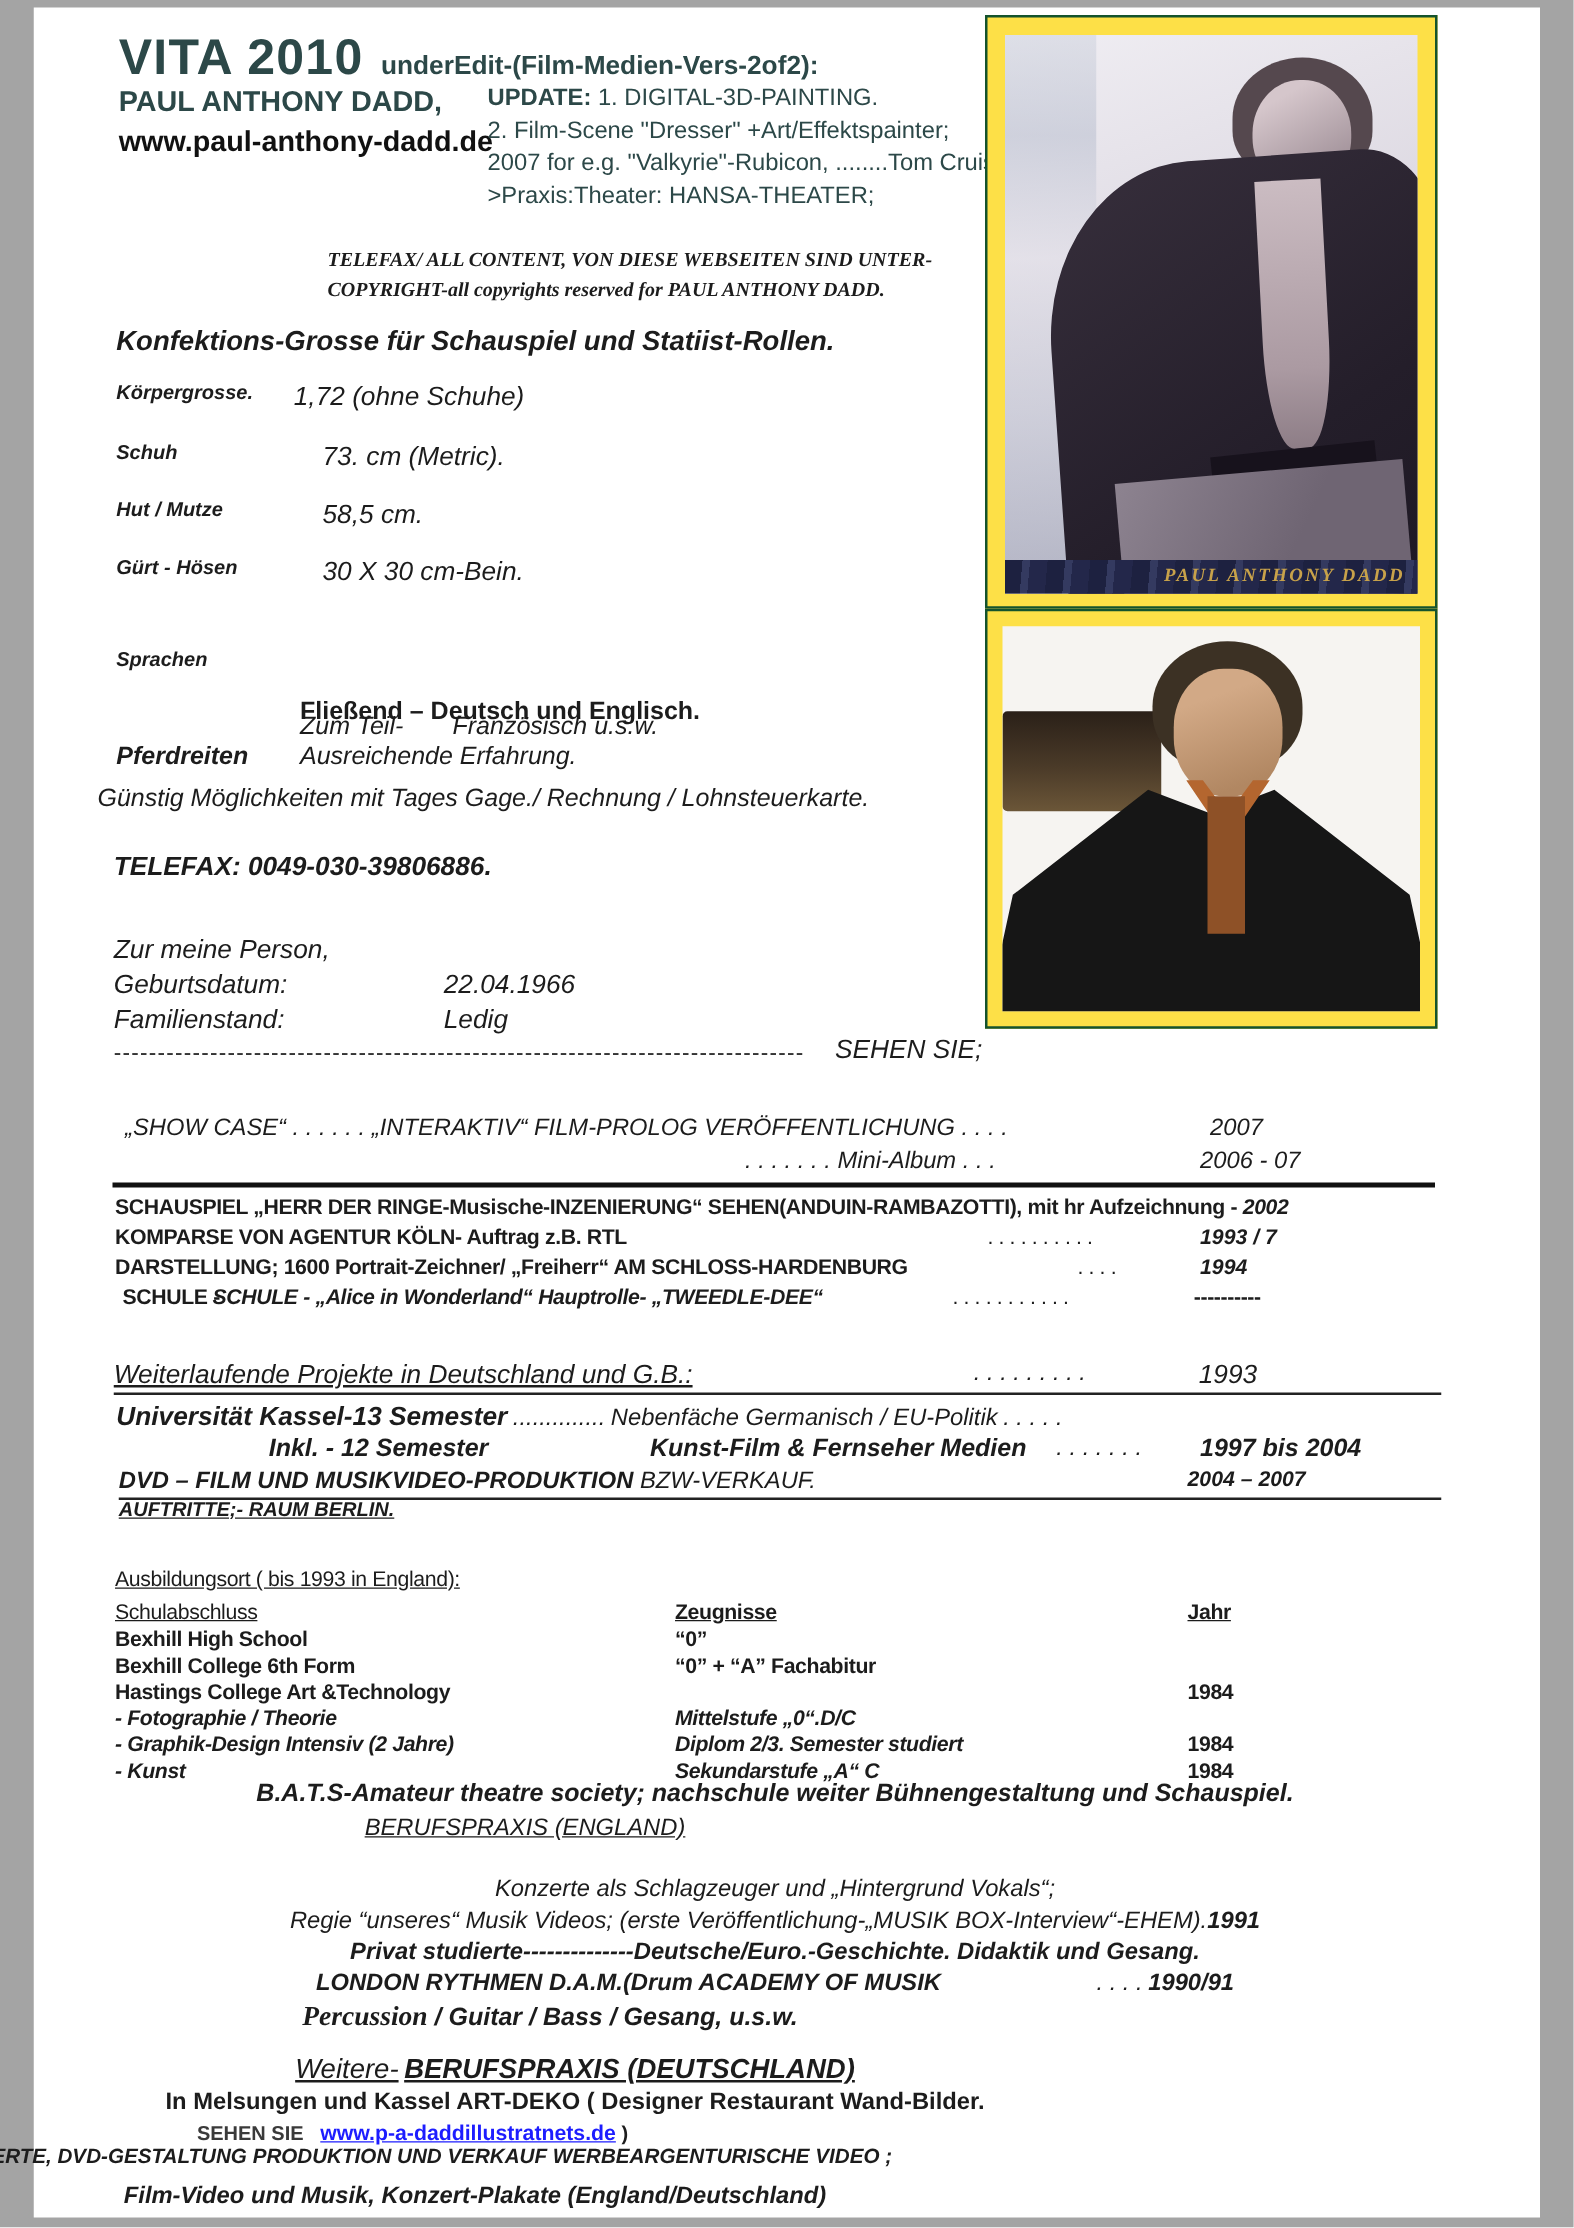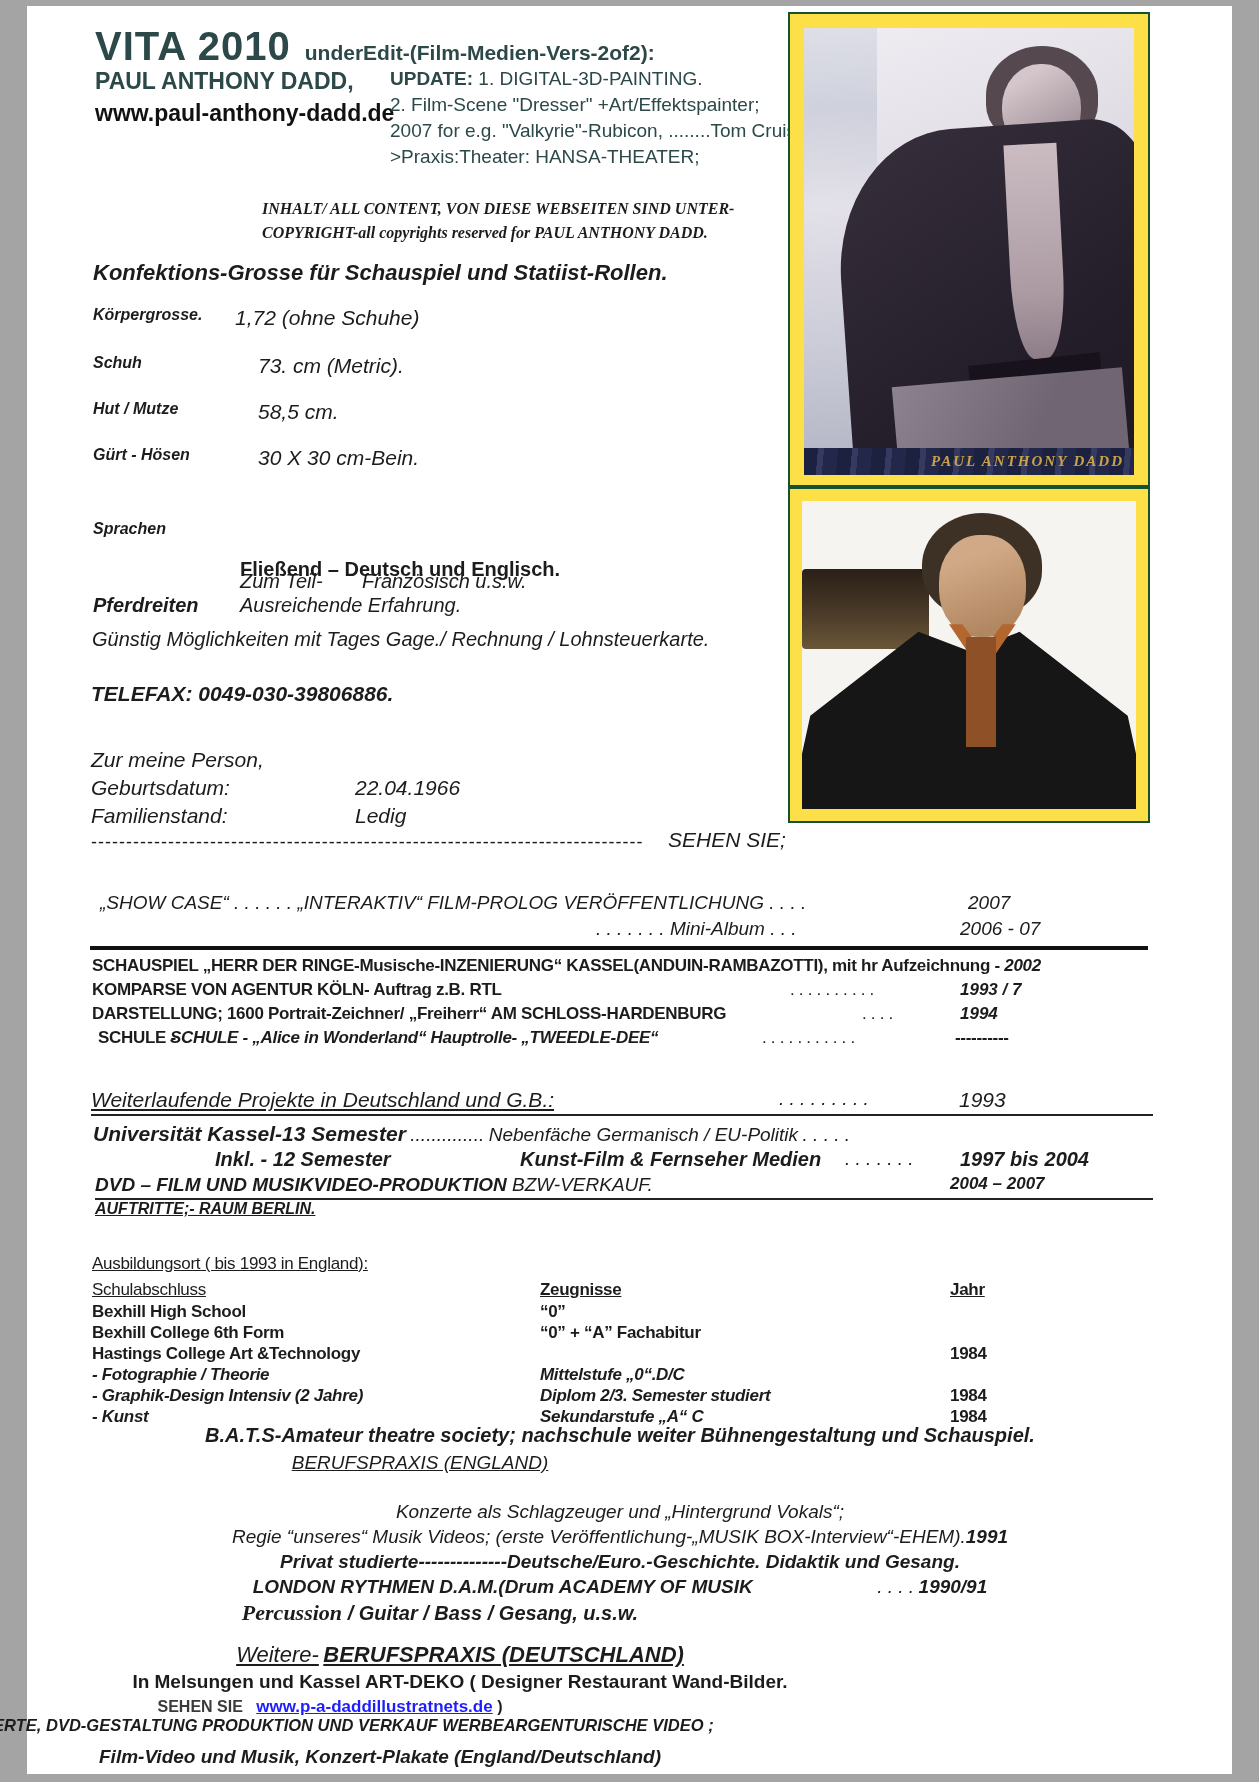--- a/index.html
+++ b/index.html
@@ -70,21 +70,21 @@
   <div class="abs nameline teal" style="left:95px;top:68px;">PAUL ANTHONY DADD,</div>
   <div class="abs nameline" style="left:95px;top:100px;color:#111;">www.paul-anthony-dadd.de</div>
 
   <div class="abs update teal" style="left:390px;top:66px;">
     <div><span class="b">UPDATE:</span> <span>1. DIGITAL-3D-PAINTING.</span></div>
     <div>2. Film-Scene "Dresser" +Art/Effektspainter;</div>
     <div>2007 for e.g. "Valkyrie"-Rubicon, ........Tom Cruise.</div>
     <div>&gt;Praxis:Theater: HANSA-THEATER;</div>
   </div>
 
-  <div class="abs copy" style="left:262px;top:198px;">INHALT/ ALL CONTENT, VON DIESE WEBSEITEN SIND UNTER-</div>
+  <div class="abs copy" style="left:262px;top:198px;">TELEFAX/ ALL CONTENT, VON DIESE WEBSEITEN SIND UNTER-</div>
   <div class="abs copy" style="left:262px;top:222px;">COPYRIGHT-all copyrights reserved for PAUL ANTHONY DADD.</div>
 
   <div class="abs h-konf" style="left:93px;top:260px;">Konfektions-Grosse für Schauspiel und Statiist-Rollen.</div>
 
   <div class="abs mrow-label" style="left:93px;top:306px;">Körpergrosse.</div>
   <div class="abs mrow-val" style="left:235px;top:306px;">1,72 (ohne Schuhe)</div>
 
   <div class="abs mrow-label" style="left:93px;top:354px;">Schuh</div>
   <div class="abs mrow-val" style="left:258px;top:354px;">73. cm (Metric).</div>
 
@@ -95,41 +95,41 @@
   <div class="abs mrow-val" style="left:258px;top:446px;">30 X 30 cm-Bein.</div>
 
   <div class="abs mrow-label" style="left:93px;top:520px;">Sprachen</div>
   <div class="abs skill-val" style="left:240px;top:522px;">Fließend – Deutsch und Englisch.</div>
 
   <div class="abs it20" style="left:240px;top:570px;">Zum Teil-</div>
   <div class="abs it20" style="left:362px;top:570px;">Französisch u.s.w.</div>
   <div class="abs mrow-label" style="left:93px;top:594px;font-size:20px;">Pferdreiten</div>
   <div class="abs it20" style="left:240px;top:594px;">Ausreichende Erfahrung.</div>
 
-  <div class="abs it20" style="left:92px;top:628px;">Günstig Möglichkeiten mit Tages Gage./ Rechnung / Lohnsteuerkarte.</div>
+  <div class="abs it20" style="left:78px;top:628px;">Günstig Möglichkeiten mit Tages Gage./ Rechnung / Lohnsteuerkarte.</div>
   <div class="abs telefax" style="left:91px;top:682px;">TELEFAX: 0049-030-39806886.</div>
 
   <div class="abs person" style="left:91px;top:748px;">Zur meine Person,</div>
   <div class="abs person" style="left:91px;top:776px;">Geburtsdatum:</div>
   <div class="abs person" style="left:355px;top:776px;">22.04.1966</div>
   <div class="abs person" style="left:91px;top:804px;">Familienstand:</div>
   <div class="abs person" style="left:355px;top:804px;">Ledig</div>
 
   <div class="abs dashes" style="left:91px;top:832px;">--------------------------------------------------------------------------------------------</div>
   <div class="abs person" style="left:668px;top:828px;">SEHEN SIE;</div>
 
   <div class="abs showcase" style="left:100px;top:892px;">„SHOW CASE“ . . . . . .  „INTERAKTIV“  FILM-PROLOG VERÖFFENTLICHUNG .    .   .   .</div>
   <div class="abs showcase" style="left:968px;top:892px;">2007</div>
   <div class="abs showcase" style="left:596px;top:918px;">.  .  .  .  .  .  .    Mini-Album  .    .   .</div>
   <div class="abs showcase" style="left:960px;top:918px;">2006 -  07</div>
 
   <div class="thickline" style="left:90px;top:946px;width:1058px;"></div>
 
   <div class="abs cond" style="left:92px;top:956px;">
-    <span>SCHAUSPIEL „HERR DER RINGE-Musische-INZENIERUNG“ KASSEL(ANDUIN-RAMBAZOTTI), mit hr Aufzeichnung -</span>
+    <span>SCHAUSPIEL „HERR DER RINGE-Musische-INZENIERUNG“ SEHEN(ANDUIN-RAMBAZOTTI), mit hr Aufzeichnung -</span>
     <span class="yr">2002</span>
   </div>
   <div class="abs cond" style="left:92px;top:980px;">KOMPARSE VON AGENTUR KÖLN- Auftrag z.B. RTL</div>
   <div class="abs cond" style="left:790px;top:980px;font-weight:normal;">.  .  .  .  .  .  .  .  .  .</div>
   <div class="abs yr" style="left:960px;top:980px;">1993 / 7</div>
   <div class="abs cond" style="left:92px;top:1004px;">DARSTELLUNG; 1600 Portrait-Zeichner/ „Freiherr“ AM SCHLOSS-HARDENBURG</div>
   <div class="abs cond" style="left:862px;top:1004px;font-weight:normal;">.  .  .  .</div>
   <div class="abs yr" style="left:960px;top:1004px;">1994</div>
   <div class="abs cond" style="left:98px;top:1028px;">
     <span style="font-style:normal;">SCHULE - </span>

